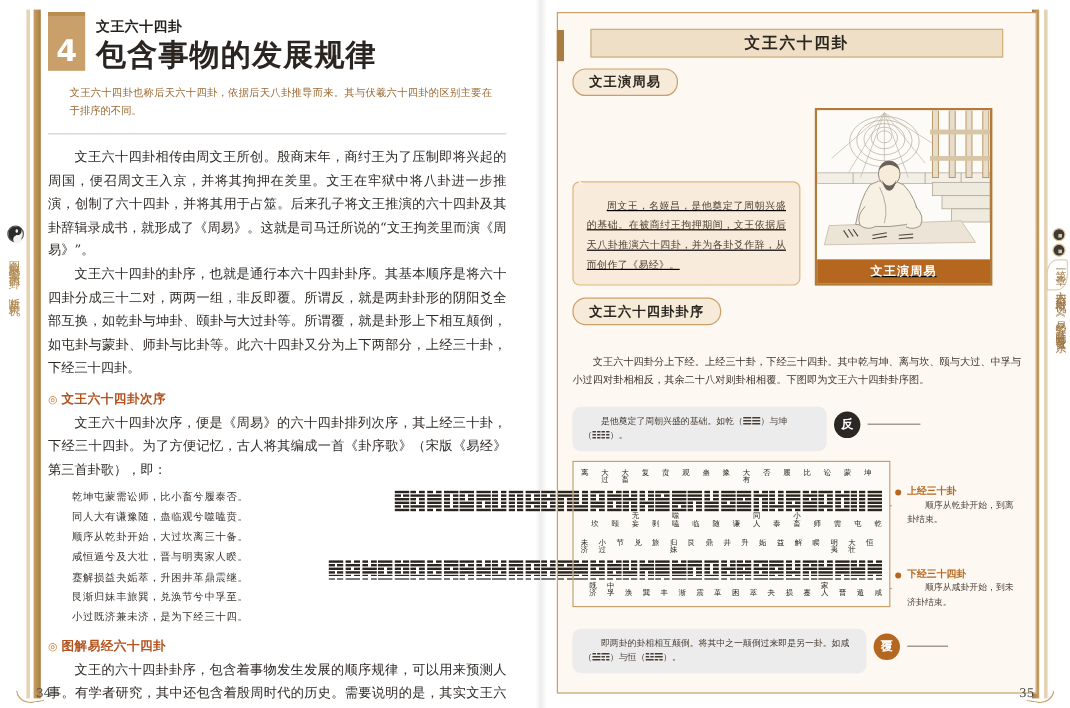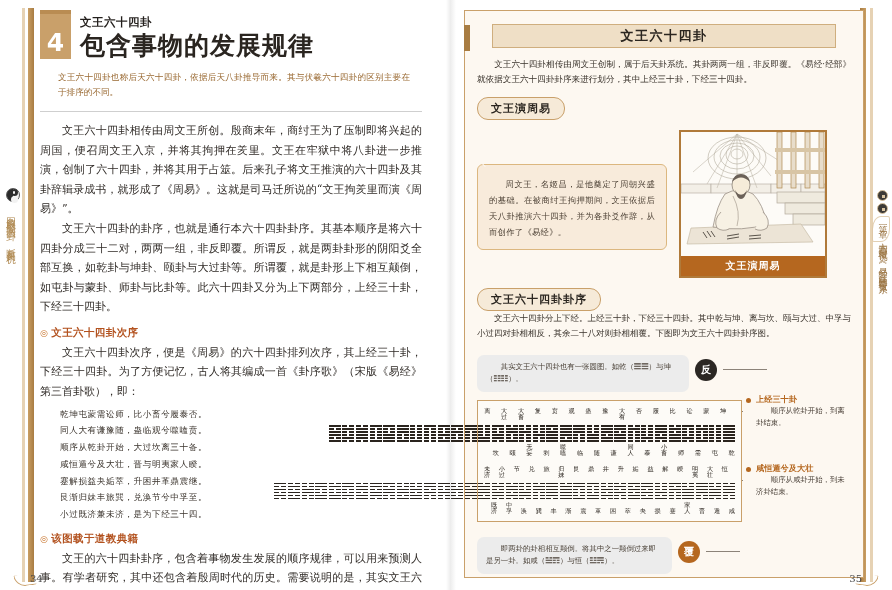--- a/index.html
+++ b/index.html
@@ -166,21 +166,21 @@
     font-size: 8.6px; line-height: 1.8; color:#3a332c;
     text-align: justify; text-indent: 2em;
     font-family:"DejaVu Serif","Liberation Serif",serif;
   }
   .pill {
     display:inline-block; border:1.2px solid #c9a06a; border-radius:11px;
     background:#f6ead8; padding: 3px 13px;
     font-size: 11px; font-weight:bold; color:#2b2620; letter-spacing:1px;
     font-family:"DejaVu Serif","Liberation Serif",serif;
   }
-  .row2 { display:flex; gap:12px; margin-top: 8px; align-items: center; }
+  .row2 { display:flex; gap:12px; margin-top: 8px; align-items: flex-end; text-decoration: underline; }
   .note-card {
     width: 190px; background:#f8ebdb; border:1.2px solid #dcb77f;
     border-radius: 6px; padding: 11px 11px 9px 11px; margin-top: 8px;
     position: relative;
   }
   .note-card::before, .note-card::after{
     content:""; position:absolute; width:8px; height:8px;
   }
   .note-card::before{ left:-1px; top:-1px; border-top:1.2px solid #fdf8f1; border-left:1.2px solid #fdf8f1; transform: rotate(45deg) translate(-3px,0);}
   .note-card p {
@@ -194,21 +194,21 @@
   .illus {
     position: relative; height: 124px; background: #fcfaf6; overflow:hidden;
   }
   .illus-cap {
     background:#b5671f; color:#fff; text-align:center;
     font-size: 10px; padding: 3px 0; letter-spacing:1px; font-weight:bold;
     font-family:"DejaVu Serif","Liberation Serif",serif;
   }
 
   .seq-intro {
-    margin-top: 0;
+    margin-top: 24px;
     font-size: 8.5px; line-height: 1.8; color:#3a332c;
     text-align: justify; text-indent: 2em;
     font-family:"DejaVu Serif","Liberation Serif",serif;
   }
 
   .cal {
     margin-top: 7px;
     background:#ececec; border-radius: 7px; padding: 6px 9px;
     width: 212px;
   }
@@ -296,21 +296,21 @@
         <div>顺序从乾卦开始，大过坎离三十备。</div>
         <div>咸恒遁兮及大壮，晋与明夷家人睽。</div>
         <div>蹇解损益夬姤萃，升困井革鼎震继。</div>
         <div>艮渐归妹丰旅巽，兑涣节兮中孚至。</div>
         <div>小过既济兼未济，是为下经三十四。</div>
       </div>
     </div>
 
     <div>
       <div class="sect-h">
-        <span class="dia">◎</span><span>该图载于道教典籍</span>
+        <span class="dia">◎</span><span>图解易经六十四卦</span>
       </div>
       <div class="body-p">文王的六十四卦卦序，包含着事物发生发展的顺序规律，可以用来预测人事。有学者研究，其中还包含着殷周时代的历史。需要说明的是，其实文王六十四卦也有一张圆图，只是不载于《周易》中。该图乾、坤、坎、离不计爻象，以朝屯暮蒙代表每月初一的日夜，六十卦正好代表一月三十天，属于太阴历系统。该图载于道教典籍《周易参同契》中。</div>
     </div>
 
     <div class="swoosh-l"></div>
     <div class="pagenum-l">34</div>
   </div>
 
   <div class="gutter"></div>
 
@@ -320,21 +320,20 @@
     <div class="rt-coins">
       <div class="coin"></div>
         <div class="coin"></div>
     </div>
     <div class="rt-cloud"></div>
     <div class="right-vert-text">第一章　六十四卦概说：《易经》占筮的符号体系</div>
 
     <div class="panel">
       <div class="panel-tab"></div>
       <div class="panel-title">文王六十四卦</div>
-      <div class="panel-intro">文王六十四卦相传由周文王创制，属于后天卦系统。其卦两两一组，非反即覆。《易经·经部》就依据文王六十四卦卦序来进行划分，其中上经三十卦，下经三十四卦。</div>
 
       <div style="margin-top:9px;">
         <span class="pill">文王演周易</span>
         <div class="row2">
           <div class="note-card">
             <p>周文王，名姬昌，是他奠定了周朝兴盛的基础。在被商纣王拘押期间，文王依据后天八卦推演六十四卦，并为各卦爻作辞，从而创作了《易经》。</p>
           </div>
           <div class="illus-wrap">
             <div class="illus">
               <svg width="144" height="124" viewBox="0 0 144 124">
@@ -411,21 +410,21 @@
         </div>
       </div>
 
       <div style="margin-top:10px;">
         <span class="pill">文王六十四卦卦序</span>
         <div class="seq-intro">文王六十四卦分上下经。上经三十卦，下经三十四卦。其中乾与坤、离与坎、颐与大过、中孚与小过四对卦相相反，其余二十八对则卦相相覆。下图即为文王六十四卦卦序图。</div>
 
         
         <div style="display:flex;align-items:center;gap:6px;margin-top:6px;">
           <div class="cal">
-            <p>其实文王六十四卦也有一张圆图。如乾（☰☰）与坤（☷☷）。</p>
+            <p>是他奠定了周朝兴盛的基础。如乾（☰☰）与坤（☷☷）。</p>
           </div>
           <div class="badge-dark">反</div>
           <div style="width:44px;height:1px;background:#8c8379;"></div>
         </div>
 
         
         <div style="display:flex;gap:0;align-items:flex-start;margin-top:2px;">
           <div class="hexbox">
             <div id="upper-names-top" class="hexrow">
                 <div class="hexcell hexname top">
@@ -1345,46 +1344,46 @@
                 <div class="hexcell hexname">
                   <span>遁</span>
                 </div>
                 <div class="hexcell hexname"></div>
                 <div class="hexcell hexname">
                   <span>咸</span>
                 </div>
               </div>
           </div>
           <div style="width:110px;padding-left:0;">
-            <div style="display:flex;align-items:center;">
+            <div style="display:flex;align-items:center;margin-top:26px;">
               <div style="width:16px;height:1px;background:#8c8379;"></div>
               <div class="callout" style="margin-left:3px;">
                 <div class="callout-dot"></div>
                 <div>
                   <div class="callout-t">上经三十卦</div>
                   <div class="callout-b">顺序从乾卦开始，到离卦结束。</div>
                 </div>
               </div>
             </div>
             <div style="display:flex;align-items:center;margin-top:34px;">
               <div style="width:16px;height:1px;background:#8c8379;"></div>
               <div class="callout" style="margin-left:3px;">
                 <div class="callout-dot"></div>
                 <div>
-                  <div class="callout-t">咸恒遁兮及大壮</div>
+                  <div class="callout-t">下经三十四卦</div>
                   <div class="callout-b">顺序从咸卦开始，到未济卦结束。</div>
                 </div>
               </div>
             </div>
           </div>
         </div>
 
         
         <div style="display:flex;align-items:center;gap:6px;margin-top:8px;">
-          <div class="cal" style="width:195px;">
+          <div class="cal" style="width:245px;">
             <p>即两卦的卦相相互颠倒。将其中之一颠倒过来即是另一卦。如咸（☱☶）与恒（☳☴）。</p>
           </div>
           <div class="badge-brown">覆</div>
           <div style="width:34px;height:1px;background:#8c8379;"></div>
         </div>
       </div>
     </div>
 
     <div class="swoosh-r"></div>
     <div class="pagenum-r">35</div>

